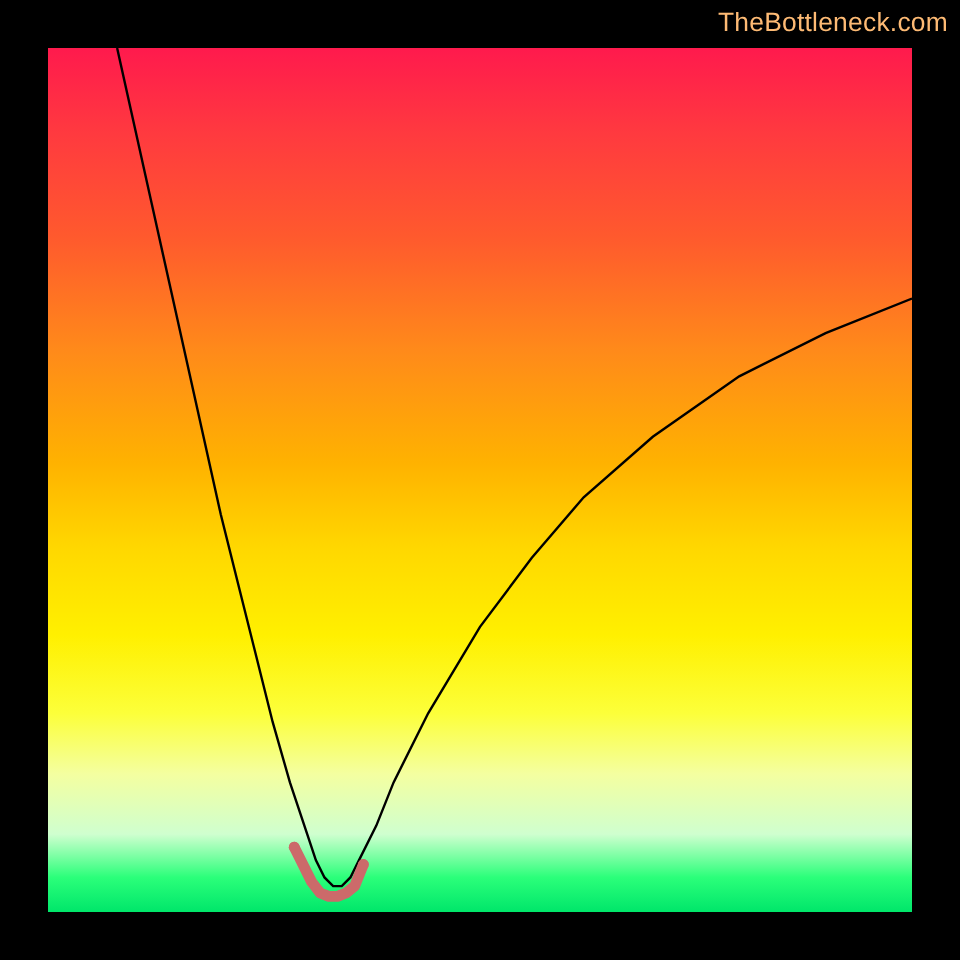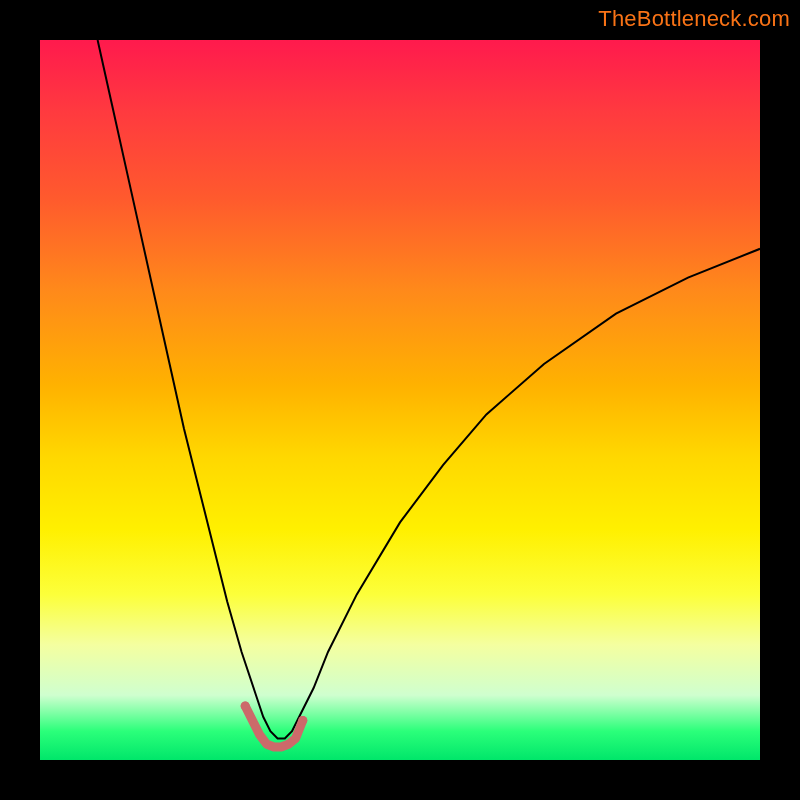--- a/index.html
+++ b/index.html
@@ -37,21 +37,21 @@
       #f4ffa0 84%,
       #cfffcf 91%,
       #2bff7a 96%,
       #00e66a 100%
     );
   }
   .watermark {
     position: absolute;
     top: 6px;
     right: 10px;
-    color: #f97316;
+    color: #fdba74;
     font-size: 22px;
     font-weight: 500;
     letter-spacing: 0.2px;
   }
   svg.curve {
     position: absolute;
     left: 0;
     top: 0;
     width: 720px;
     height: 720px;

